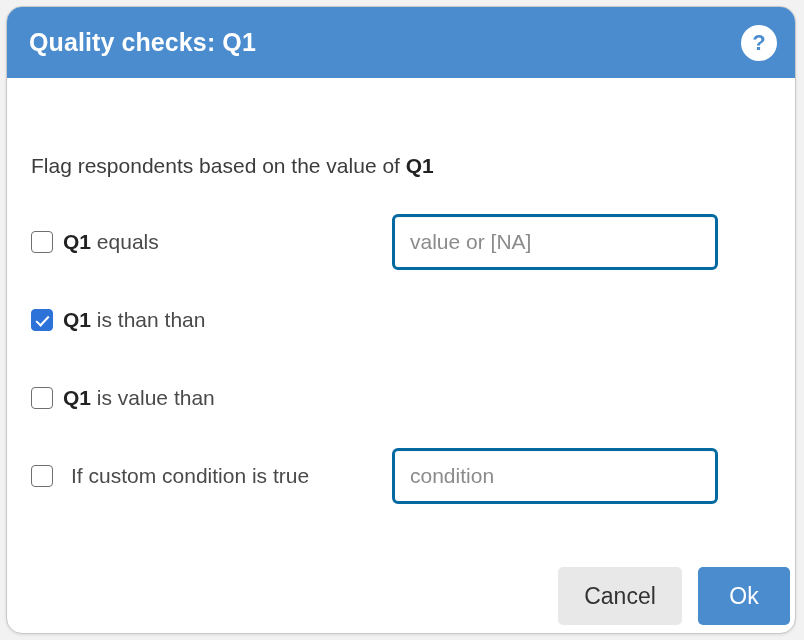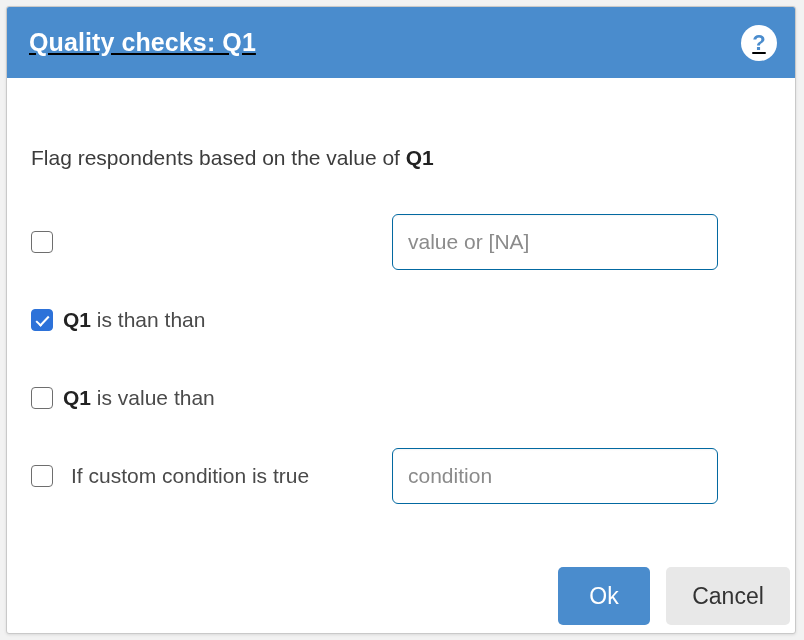--- a/index.html
+++ b/index.html
@@ -16,27 +16,26 @@
   }
 
   .dialog {
     position: absolute;
     left: 6px;
     top: 6px;
     width: 790px;
     height: 628px;
     background: #ffffff;
     border: 1px solid #c9c9c9;
-    border-radius: 3px;
+    border-radius: 16px;
     box-sizing: border-box;
     box-shadow: 0 1px 3px rgba(0,0,0,0.10);
     overflow: hidden;
     display: flex;
     flex-direction: column;
-    text-decoration: underline;
   }
 
   
   .titlebar {
     background: #4a8ccd;
     height: 71px;
     flex: 0 0 71px;
     display: flex;
     align-items: center;
     justify-content: space-between;
@@ -69,21 +68,21 @@
   
   .body {
     flex: 1 1 auto;
     position: relative;
     padding: 0;
   }
 
   .intro {
     position: absolute;
     left: 24px;
-    top: 68px;
+    top: 76px;
     font-size: 21px;
     color: #3c3c3c;
     white-space: nowrap;
   }
   .intro b { font-weight: bold; color: #222; }
 
   .rows {
     position: absolute;
     left: 0;
     top: 125px;
@@ -147,21 +146,21 @@
   .row-label b { font-weight: bold; color: #222; }
 
   .field {
     position: absolute;
     left: 385px;
     width: 326px;
     height: 56px;
     box-sizing: border-box;
     top: 50%;
     transform: translateY(-50%);
-    border: 1px solid #0369a1;
+    border: 3px solid #0369a1;
     border-radius: 6px;
     background: #ffffff;
     font-family: "Liberation Sans", sans-serif;
     font-size: 21px;
     color: #222222;
     padding: 0 15px;
     outline: none;
     box-shadow: inset 0 1px 2px rgba(0,0,0,0.045);
   }
   .field::placeholder { color: #8b8b8b; opacity: 1; }
@@ -216,20 +215,21 @@
     <div class="intro">
       <span>Flag respondents based on the value of </span><b>Q1</b>
     </div>
 
     <div class="rows">
 
       <div class="row">
         <span class="cb-wrap">
           <span class="cb"></span>
         </span>
+        <span class="row-label indent-bold"><b>Q1</b><span> equals</span></span>
         <input class="field" type="text" placeholder="value or [NA]" style="">
       </div>
 
       <div class="row">
         <span class="cb-wrap">
           <span class="cb checked"></span>
         </span>
         <span class="row-label indent-bold"><b>Q1</b><span> is than than</span></span>
       </div>
 
@@ -244,18 +244,18 @@
         <span class="cb-wrap">
           <span class="cb"></span>
         </span>
         <span class="row-label indent-plain">If custom condition is true</span>
         <input class="field" type="text" placeholder="condition" style="">
       </div>
 
     </div>
 
     <div class="footer">
+      <button class="btn btn-cancel">Cancel</button>
       <button class="btn btn-ok">Ok</button>
-      <button class="btn btn-cancel">Cancel</button>
     </div>
 
   </div>
 </div>
 
 </body></html>

